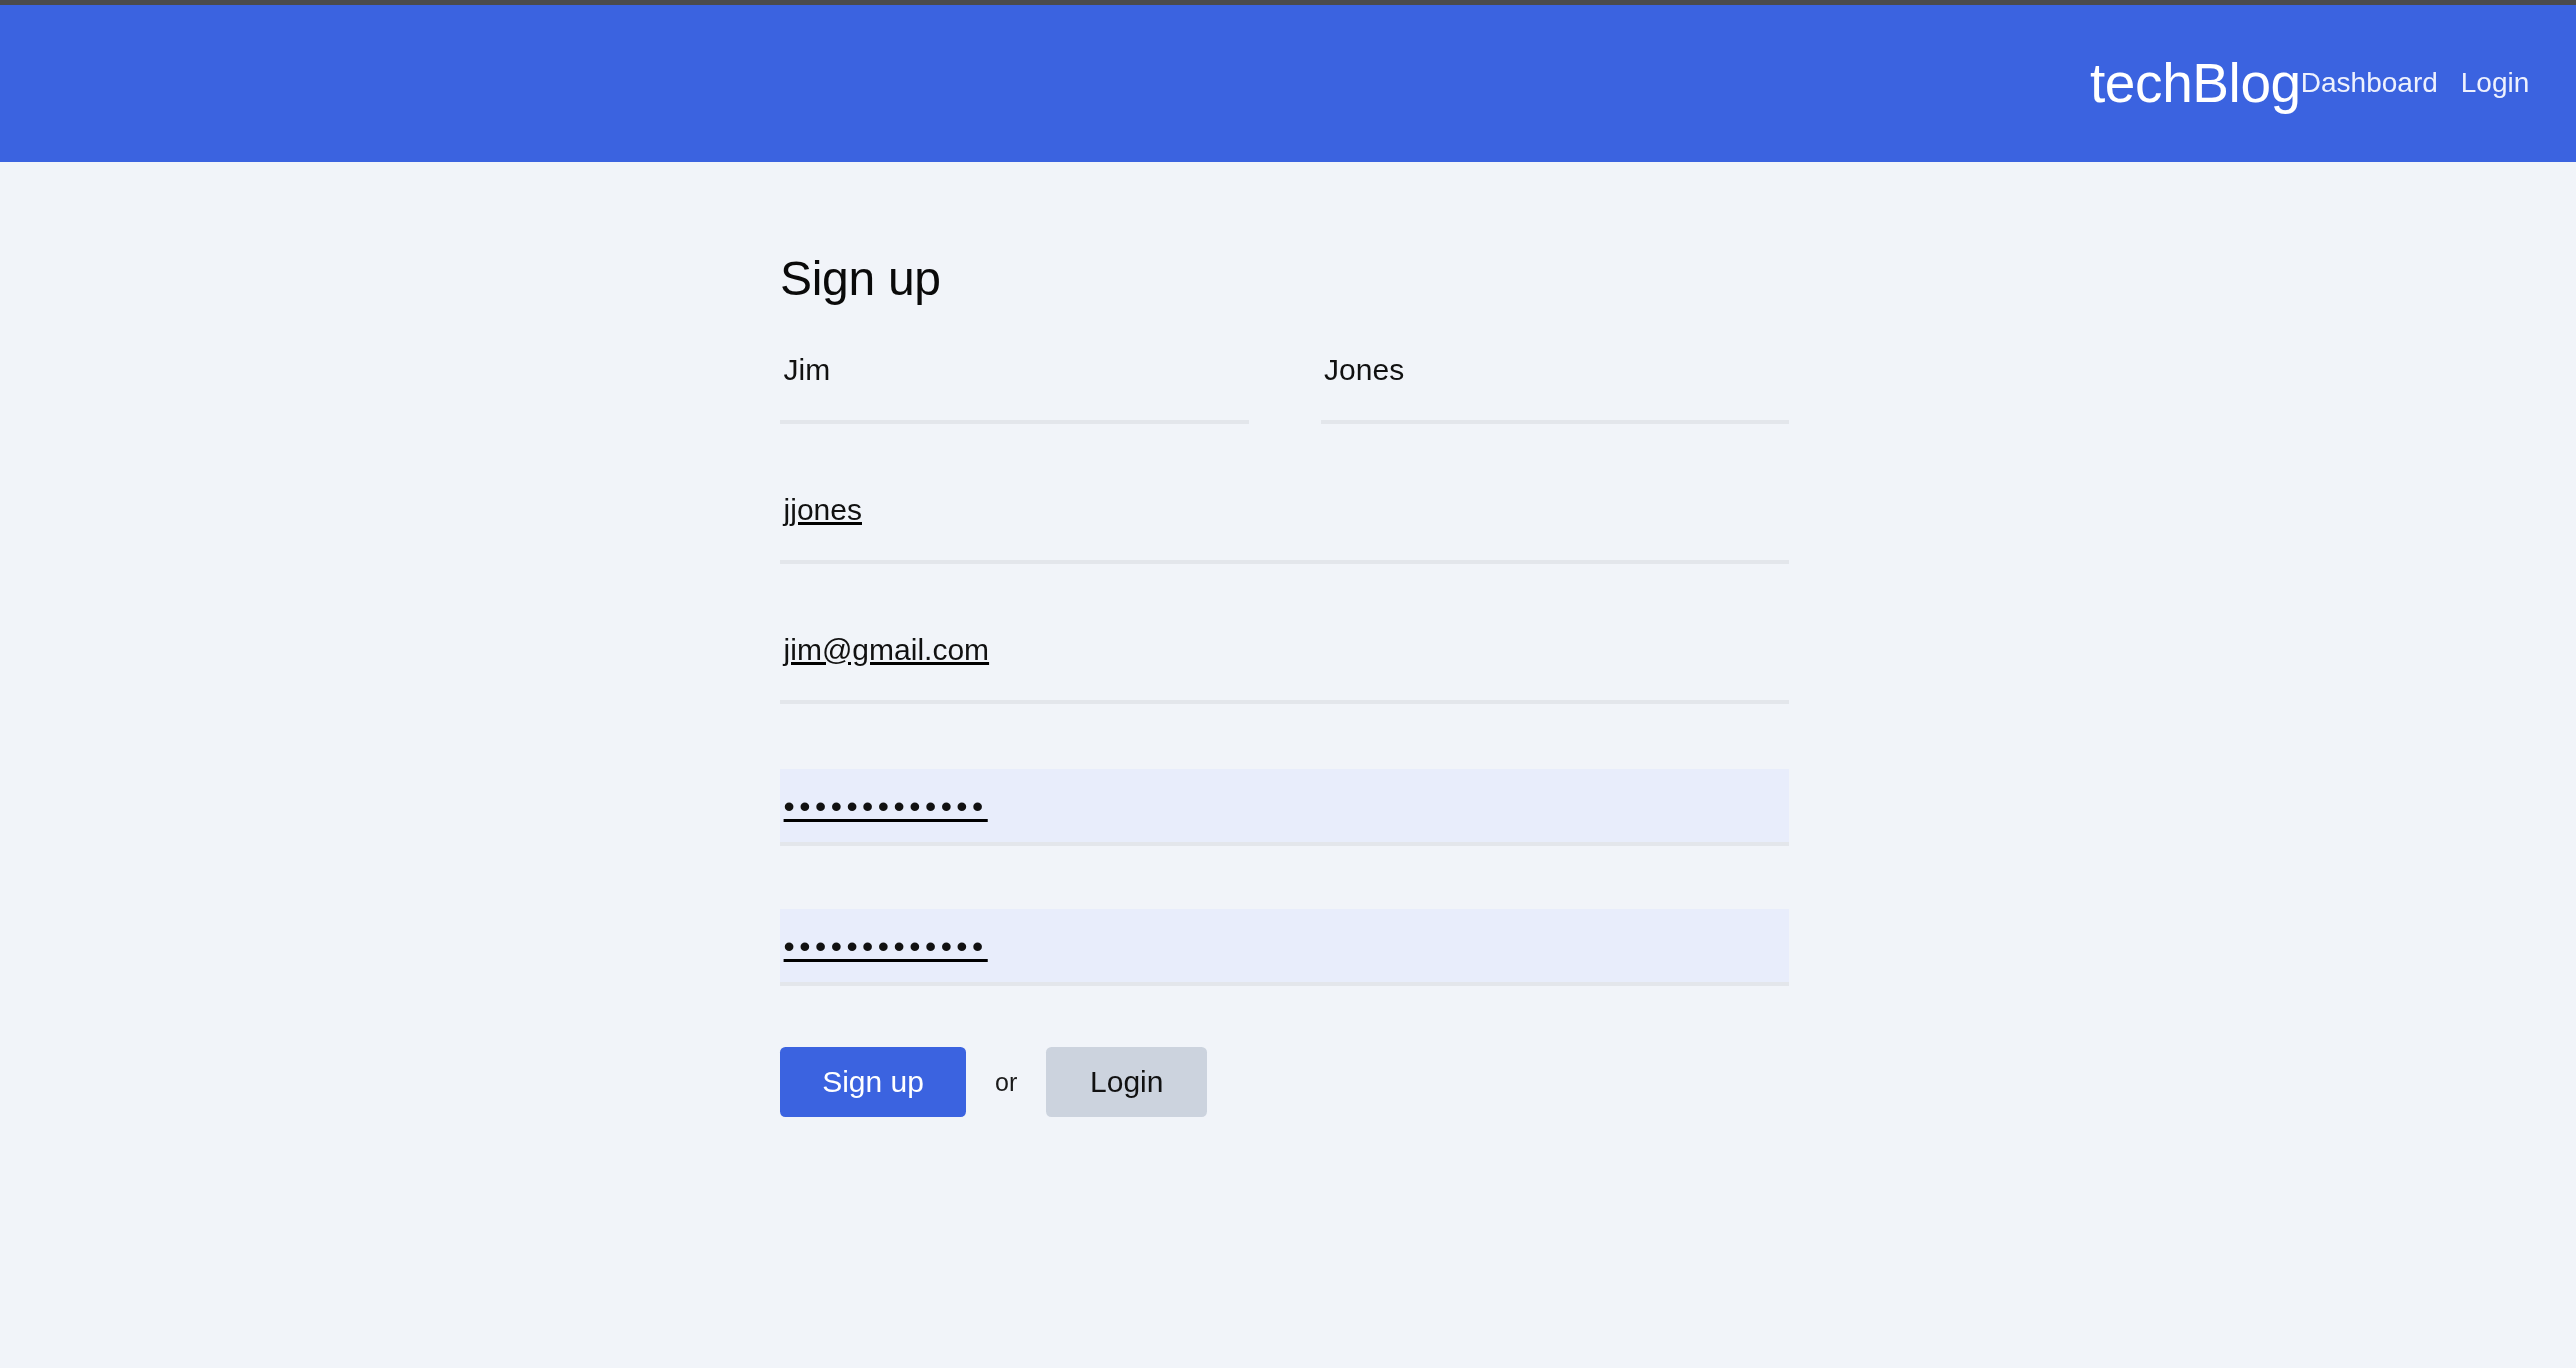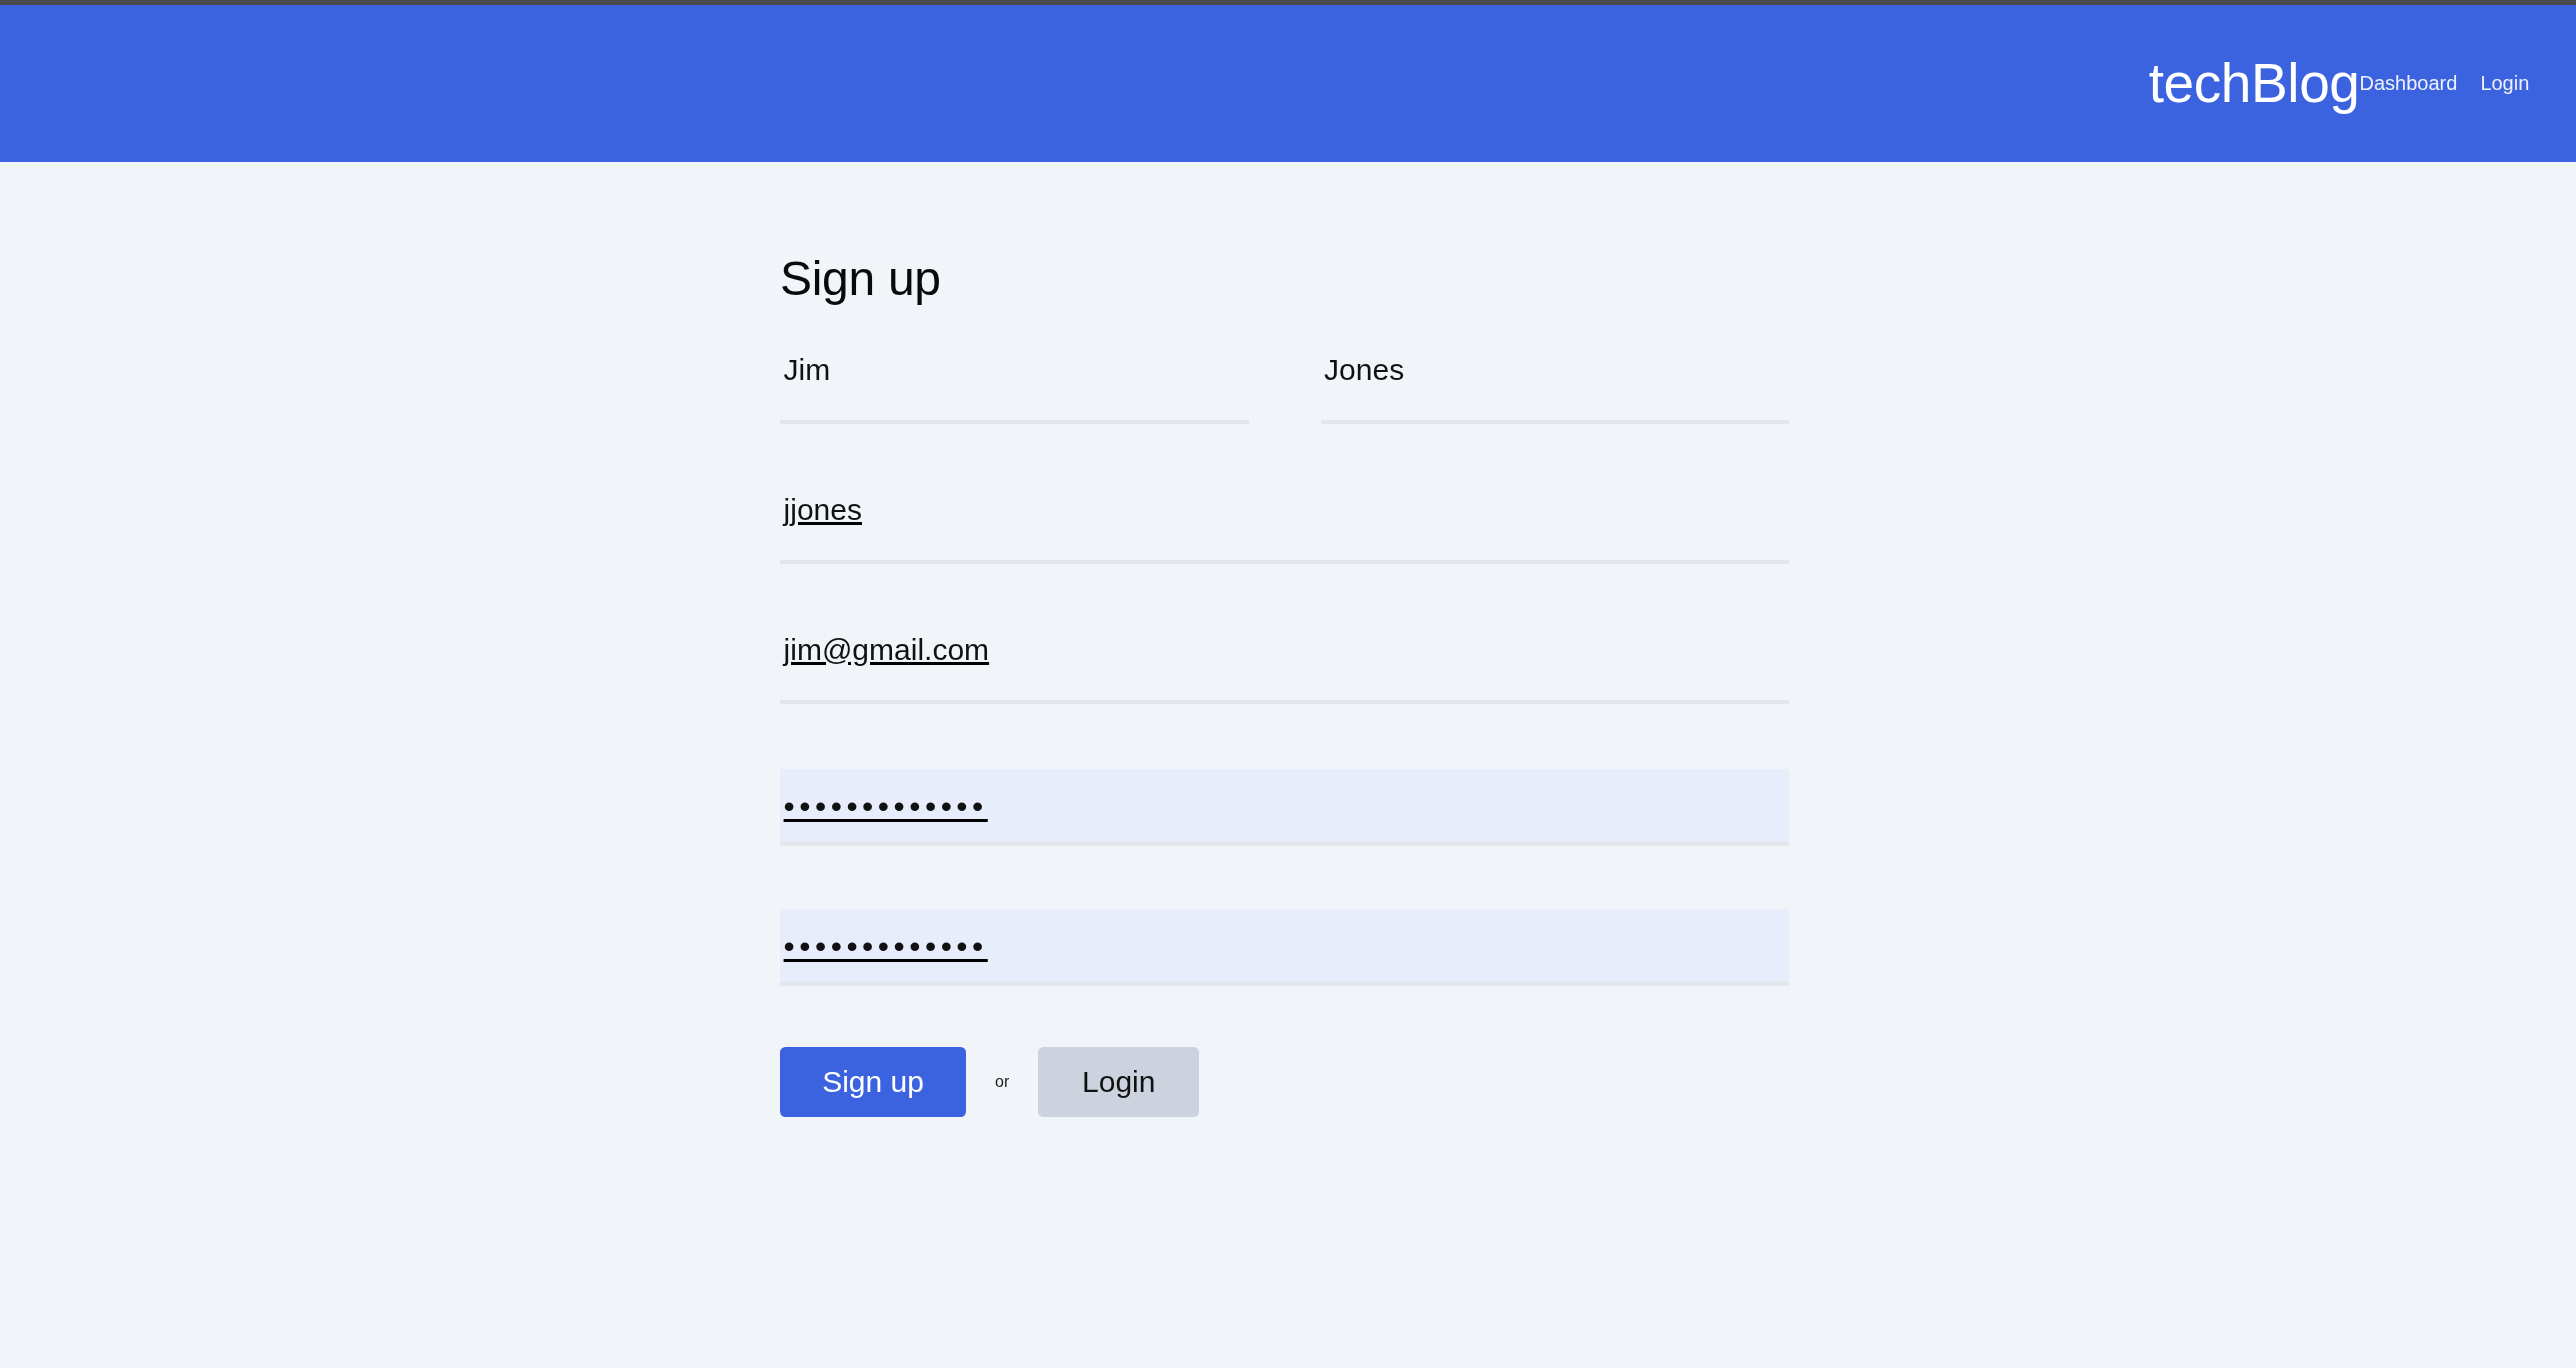--- a/index.html
+++ b/index.html
@@ -47,21 +47,21 @@
     white-space: nowrap;
   }
   .nav-links {
     display: flex;
     align-items: center;
     gap: 23px;
     margin-right: 10.7px;
   }
   .nav-link {
     color: #eef1fd;
-    font-size: 20px;
+    font-size: 28px;
     font-weight: 400;
     text-decoration: none;
     white-space: nowrap;
     line-height: 1;
   }
 
   
   .page {
     position: absolute;
     top: 162px; left: 0;
@@ -147,21 +147,21 @@
     background: #3b63e0;
     color: #ffffff;
     width: 186px;
   }
   .btn-secondary {
     background: #ccd3de;
     color: #111111;
     width: 161px;
   }
   .or-text {
-    font-size: 16px;
+    font-size: 25px;
     color: #1a1a1a;
     margin: 0 29px;
     line-height: 1;
   }
 </style>
 </head>
 <body>
 
 <div class="top-strip"></div>
 

